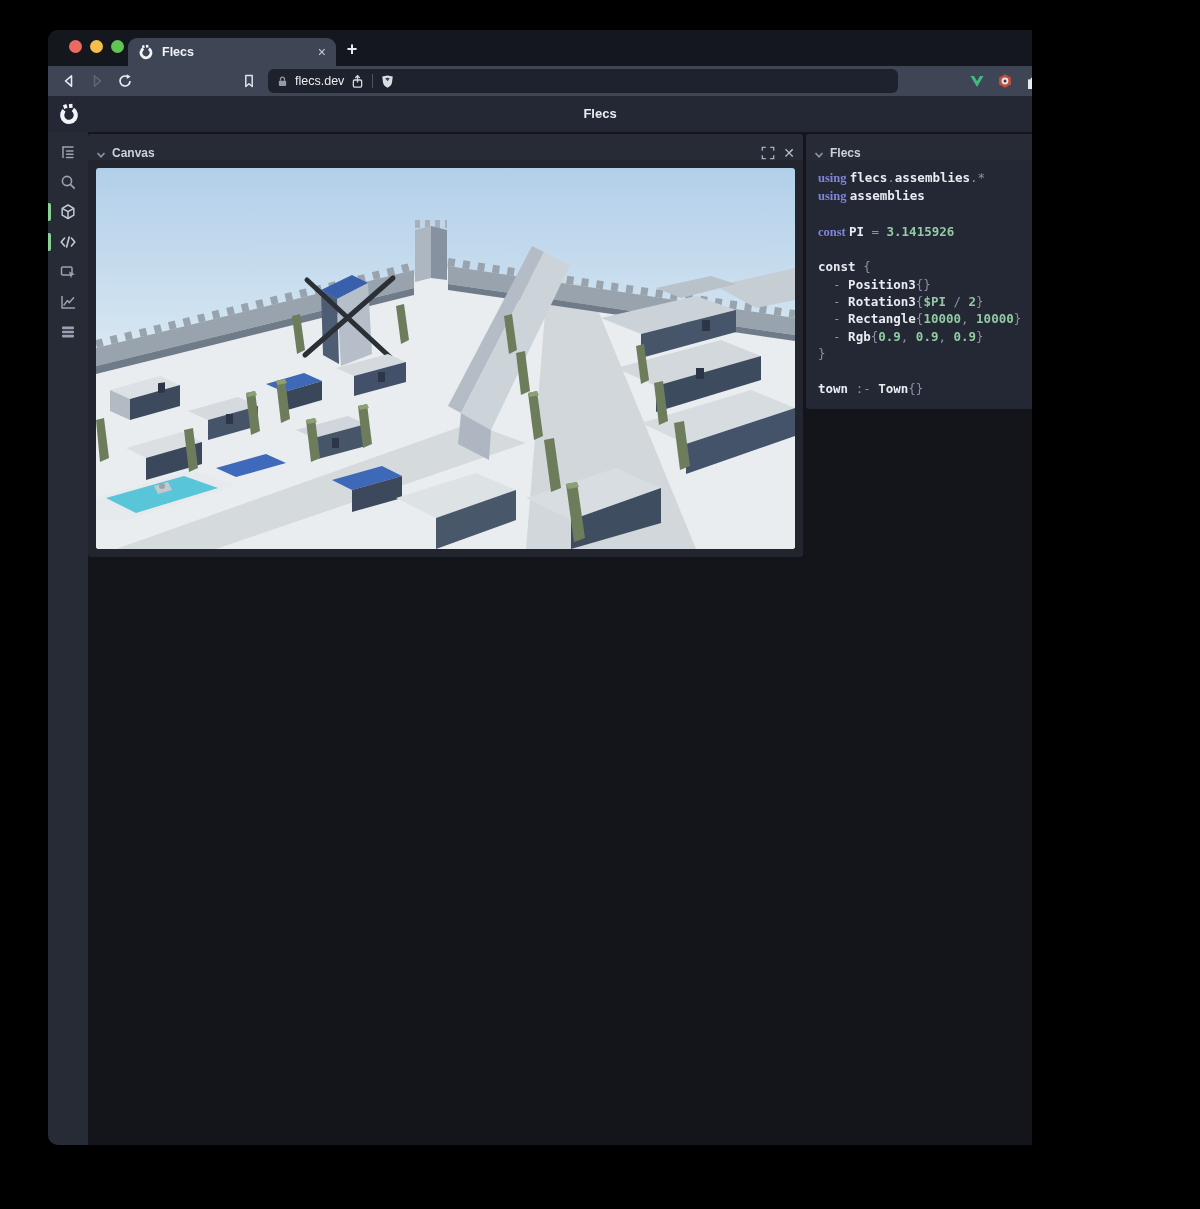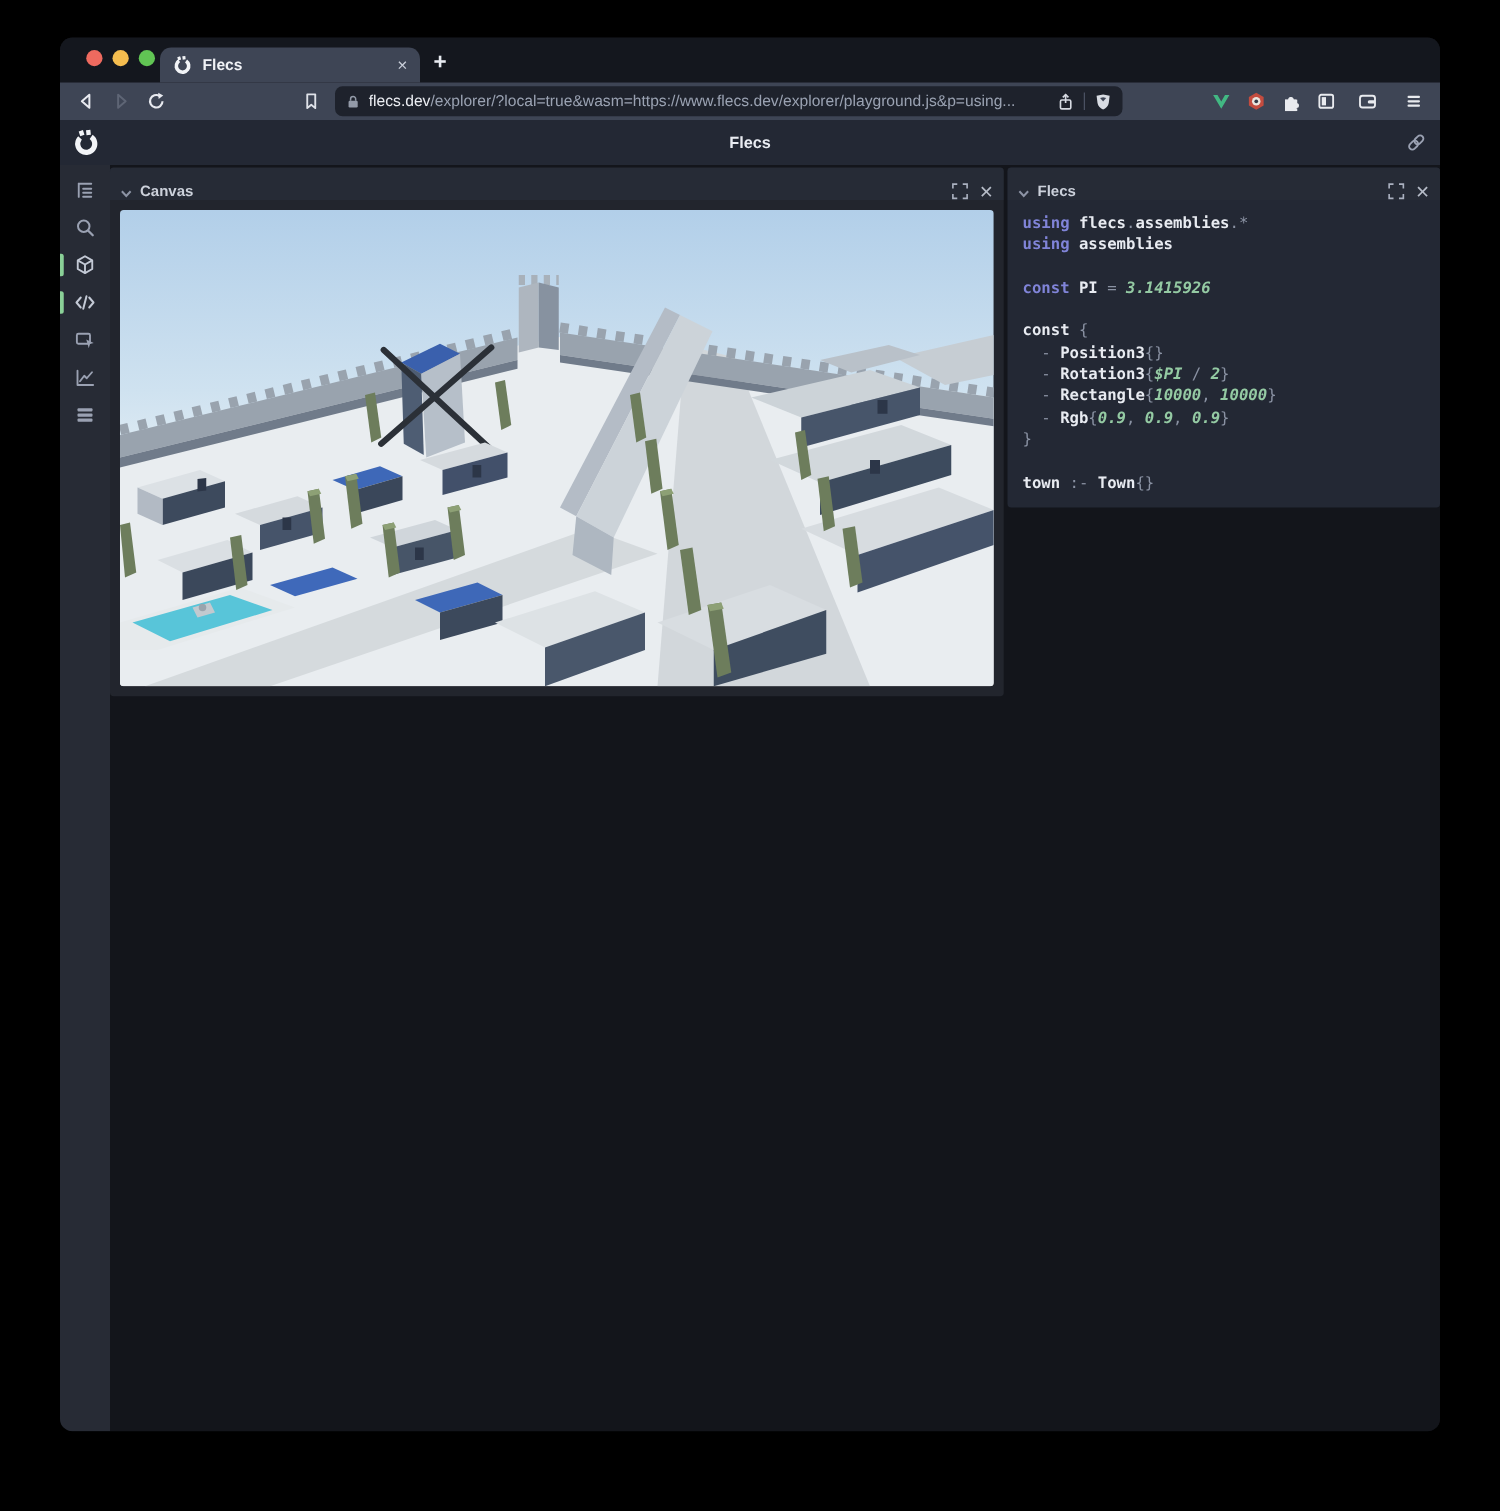--- a/index.html
+++ b/index.html
@@ -1,17 +1,17 @@
 <!DOCTYPE html>
 <html><head>
 <meta charset="utf-8">
 <style>
   * { box-sizing: border-box; margin: 0; padding: 0; }
   html,body { width:1200px; height:1209px; background:#000; font-family:"Liberation Sans", sans-serif; }
-  .stage { position:relative; width:1200px; height:1209px; background:#000; overflow:hidden; }
+  .stage { position:relative; width:1032px; height:1209px; background:#000; overflow:hidden; }
 
   
   .window { position:absolute; left:48px; top:30px; width:1104px; height:1115px;
     border-radius:10px; overflow:hidden; background:#13151b; box-shadow:0 12px 40px rgba(0,0,0,.7); }
 
   
   .tabstrip { position:relative; height:36px; background:#14171e; }
   .traffic { position:absolute; left:21px; top:10px; display:flex; gap:8px; }
   .tl { width:13px; height:13px; border-radius:50%; }
   .tab { position:absolute; left:80px; top:8px; width:208px; height:28px; background:#3e4555;
@@ -53,23 +53,23 @@
   .panel-title { font-size:12px; font-weight:700; color:#ccd1db; margin-left:6px; }
   .panel-actions { margin-left:auto; display:flex; align-items:center; gap:8px; }
   .panel-x { color:#b6bcc8; font-size:14px; line-height:1; }
 
   .canvas-body { padding:8px; }
   .scene { display:block; border-radius:3px; }
 
   .editor-body { padding:9px 12px 12px 12px; font-family:"DejaVu Sans Mono", monospace;
     font-size:12.5px; line-height:17.3px; }
   .code-line { white-space:pre; font-weight:700; }
-  .tk-kw { color:#8084d8; }
+  .tk-kw { color:#8084d8;font-family:Liberation Serif, serif; }
   .tk-id { color:#e8ebf1; }
-  .tk-nm { color:#94caa3;font-style:italic; }
+  .tk-nm { color:#94caa3; }
   .tk-pn { color:#8a92a3; font-weight:400; }
 </style>
 </head>
 <body>
 
 <div class="stage">
   <div class="window">
 
     <div class="tabstrip">
       <div class="traffic">
@@ -103,21 +103,20 @@
       <svg class="tb" style="left:193px" viewBox="0 0 16 16">
         <path d="M4.8,2.5 h6.4 v11 l-3.2,-2.7 l-3.2,2.7 Z" fill="none" stroke="#dfe2e9" stroke-width="1.5" stroke-linejoin="round"></path>
       </svg>
 
       <div class="urlbar">
         <svg width="13" height="13" viewBox="0 0 16 16">
           <rect x="3.5" y="7" width="9" height="6.5" rx="1.2" fill="#939aa8"></rect>
           <path d="M5.5,7 V5.2 A2.5,2.5 0 0 1 10.5,5.2 V7" fill="none" stroke="#939aa8" stroke-width="1.5"></path>
         </svg>
         <span class="url-domain">flecs.dev</span>
-        <span class="url-path">/explorer/?local=true&amp;wasm=https://www.flecs.dev/explorer/playground.js&amp;p=using...</span>
         <span class="url-right">
           <svg width="15" height="15" viewBox="0 0 16 16">
             <rect x="3.6" y="6.4" width="8.8" height="7.6" rx="1.2" fill="none" stroke="#d6dae2" stroke-width="1.4"></rect>
             <line x1="8" y1="1.8" x2="8" y2="9" stroke="#d6dae2" stroke-width="1.4"></line>
             <path d="M5.6,4.2 L8,1.8 L10.4,4.2" fill="none" stroke="#d6dae2" stroke-width="1.4"></path>
           </svg>
           <span class="url-div"></span>
           <svg width="15" height="15" viewBox="0 0 16 16">
             <path d="M8,1.6 L13.6,2.7 L12.8,9 C12.4,11.8 10.3,13.4 8,14.6 C5.7,13.4 3.6,11.8 3.2,9 L2.4,2.7 Z" fill="#d8dce3"></path>
             <path d="M8,4 L10.6,4.6 L8,7.6 L5.4,4.6 Z" fill="#3e4555"></path>

